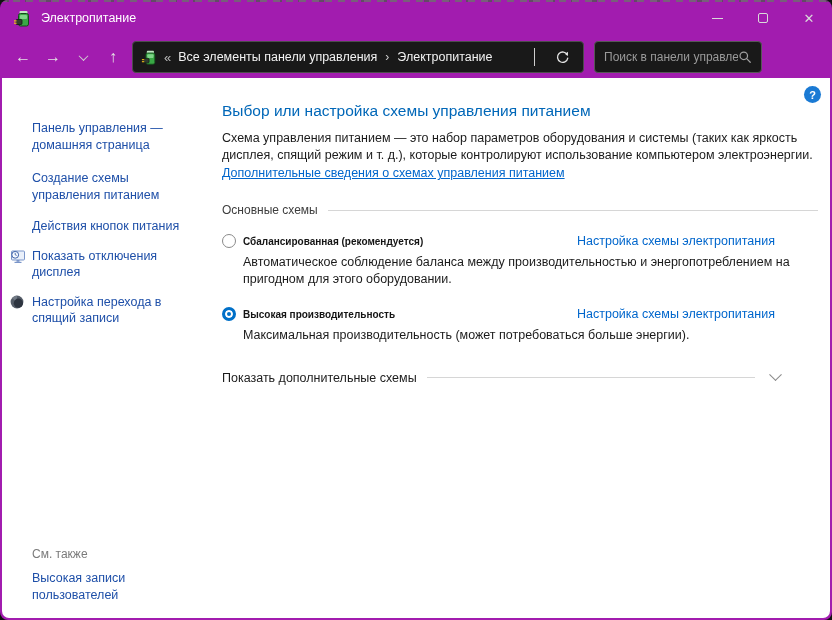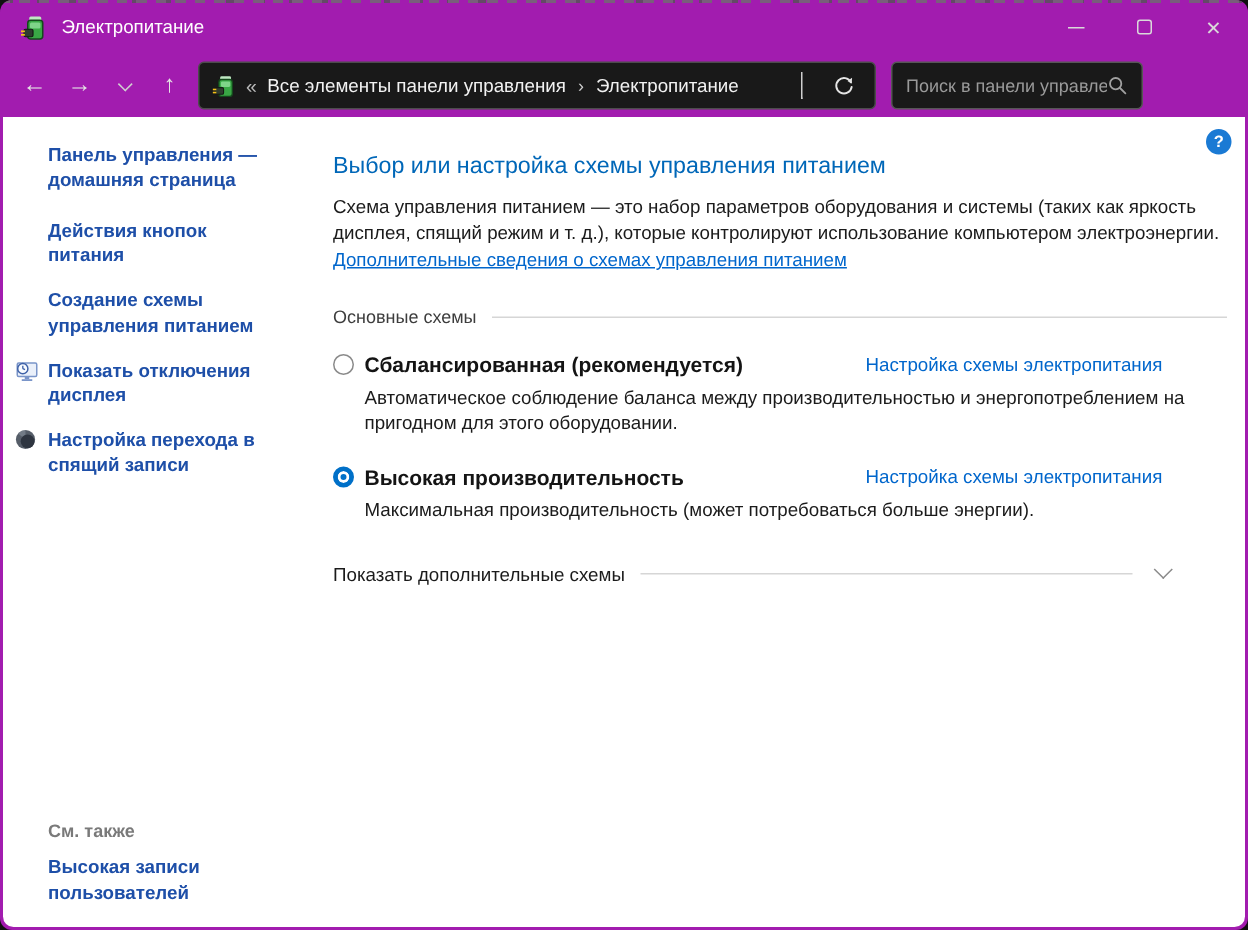--- a/index.html
+++ b/index.html
@@ -52,21 +52,21 @@
   }
   .search-input{
     flex:1;background:transparent;border:none;outline:none;
     color:#e6e6e6;font-size:12px;font-family:"Liberation Sans",sans-serif;padding:0;min-width:0;
   }
   .search-input::placeholder{color:#9a9a9a;}
   
   .content{flex:1;background:#ffffff;margin:0 2px 2px 2px;display:flex;position:relative;
     border-radius:0 0 7px 7px;overflow:hidden;}
   
-  .sidebar{width:208px;flex:none;position:relative;padding:17px 8px 14px 30px;font-weight:bold;}
+  .sidebar{width:208px;flex:none;position:relative;padding:42px 8px 14px 30px;}
   .side-item{position:relative;margin-bottom:13px;width:158px;}
   .side-link{color:#1e4fa8;font-size:12.5px;line-height:1.32;text-decoration:none;display:inline-block;cursor:pointer;}
   .side-item:first-child{margin-bottom:17px;}
   .side-icon{position:absolute;left:-23px;top:0;width:17px;height:17px;}
   .see-also{position:absolute;left:30px;bottom:14px;}
   .see-also-header{color:#7a7a7a;font-size:12px;margin-bottom:9px;}
   .see-also-link{color:#1e4fa8;font-size:12.5px;line-height:1.35;width:120px;display:inline-block;text-decoration:none;cursor:pointer;}
   
   .main{flex:1;padding:24px 12px 0 12px;position:relative;min-width:0;}
   .help-btn{position:absolute;top:8px;right:9px;width:17px;height:17px;border-radius:50%;
@@ -77,21 +77,21 @@
   .learn-link{color:#0066cc;font-size:12.5px;text-decoration:underline;display:inline-block;margin-top:3px;cursor:pointer;}
   .group-row{display:flex;align-items:center;margin-top:22px;justify-content:space-between;}
   .group-label{font-size:12px;color:#3d3d3d;margin-right:10px;white-space:nowrap;}
   .h-rule{flex:1;height:1px;background:#d6d6d6;}
   .plans{margin-top:17px;}
   .plan{margin-bottom:19px;}
   .plan-top{display:flex;align-items:center;}
   .radio{width:14px;height:14px;border-radius:50%;border:1px solid #8a8a8a;background:#fff;
     margin-right:7px;flex:none;cursor:pointer;}
   .radio.selected{border:3px solid #0070c8;background:#0070c8;box-shadow:inset 0 0 0 2px #ffffff;}
-  .plan-name{font-size:14px;font-weight:bold;color:#141414;width:334px;flex:none;}
+  .plan-name{font-size:10px;font-weight:bold;color:#141414;width:334px;flex:none;}
   .plan-link{color:#0066cc;font-size:12.5px;text-decoration:none;cursor:pointer;white-space:nowrap;}
   .plan-desc{font-size:12.5px;color:#1b1b1b;line-height:1.35;margin:6px 0 0 21px;max-width:600px;}
   .additional-row{display:flex;align-items:center;margin-top:27px;padding-right:38px;}
   .additional-label{font-size:12.5px;color:#1b1b1b;margin-right:10px;white-space:nowrap;cursor:pointer;}
   .chev-down-gray{width:9px;height:9px;border-right:1.6px solid #8a8a8a;border-bottom:1.6px solid #8a8a8a;
     transform:rotate(45deg) translate(-2px,-2px);margin-left:16px;flex:none;}
 </style>
 </head>
 <body>
 
@@ -172,24 +172,24 @@
     </div>
   </div>
 
   <div class="content">
 
     <div class="sidebar">
       <div class="side-item">
         <a class="side-link">Панель управления — домашняя страница</a>
       </div>
       <div class="side-item">
+        <a class="side-link">Создание схемы управления питанием</a>
+      </div>
+      <div class="side-item">
         <a class="side-link">Действия кнопок питания</a>
-      </div>
-      <div class="side-item">
-        <a class="side-link">Создание схемы управления питанием</a>
       </div>
       <div class="side-item">
         <span class="side-icon">
           <svg width="17" height="17" viewBox="0 0 17 17">
             <rect x="2.5" y="3" width="13" height="9" rx="1" fill="#eaf0fa" stroke="#7a95c9" stroke-width="1"></rect>
             <rect x="7.5" y="12" width="3" height="1.8" fill="#7a95c9"></rect>
             <rect x="5.5" y="13.8" width="7" height="1.2" fill="#7a95c9"></rect>
             <circle cx="6.2" cy="6.8" r="3.4" fill="#f8fbff" stroke="#3f62a8" stroke-width="1"></circle>
             <line x1="6.2" y1="6.8" x2="6.2" y2="4.8" stroke="#3f62a8" stroke-width="0.9"></line>
             <line x1="6.2" y1="6.8" x2="7.7" y2="7.4" stroke="#3f62a8" stroke-width="0.9"></line>

